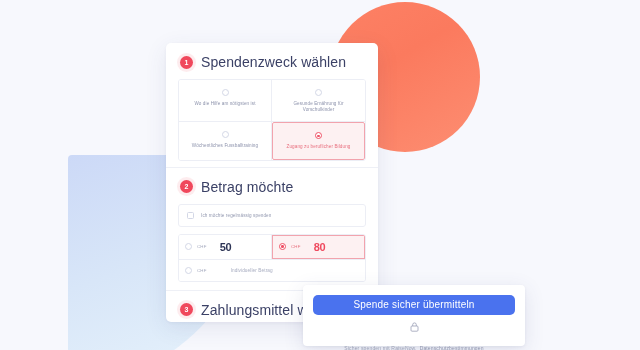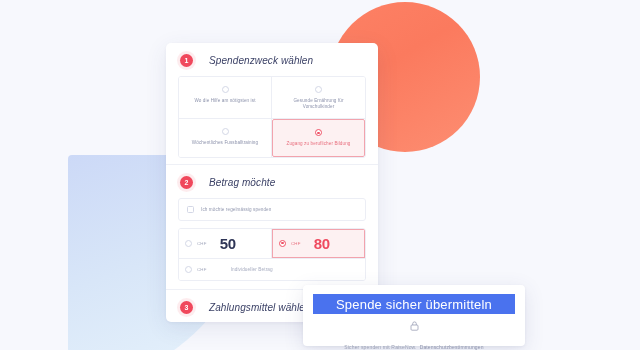--- a/index.html
+++ b/index.html
@@ -56,25 +56,24 @@
     background: #f0485c;
     color: #fff;
     font-size: 7px;
     line-height: 13px;
     text-align: center;
     font-weight: bold;
     flex: 0 0 auto;
     box-shadow: 0 0 0 3px rgba(240,72,92,0.10);
   }
   .section-title {
-    margin-left: 16px;
-    font-size: 10px;
+    margin-left: 8px;
+    font-size: 14px;
     color: #3b4166;
     letter-spacing: 0.1px;
-    font-style: italic;
   }
 
   
   .purpose-grid {
     margin: 0 12px 4px 12px;
     display: grid;
     grid-template-columns: 1fr 1fr;
     border: 1px solid #eceef5;
     border-radius: 3px;
     overflow: hidden;
@@ -177,21 +176,21 @@
     border: 1px solid #f2a3ad;
   }
   .cur {
     font-size: 4.4px;
     color: #a3a8bd;
     margin-left: 5px;
     letter-spacing: 0.2px;
   }
   .amount-cell.selected .cur { color: #e8707f; }
   .amt {
-    font-size: 15px;
+    font-size: 11px;
     font-weight: bold;
     color: #2e3556;
     margin-left: 13px;
     letter-spacing: -0.2px;
   }
   .amount-cell.selected .amt { color: #ef4a5f; }
   .custom-label {
     font-size: 4.7px;
     color: #a7acc0;
     margin-left: 24px;
@@ -206,23 +205,23 @@
     background: #ffffff;
     border-radius: 4px;
     box-shadow: 0 5px 20px rgba(60,70,120,0.13), 0 1px 3px rgba(60,70,120,0.07);
     padding: 9px 10px 8px 10px;
   }
   .submit-btn {
     width: 100%;
     height: 20px;
     background: #4a72ee;
     border: none;
-    border-radius: 0;
+    border-radius: 5px;
     color: #ffffff;
-    font-size: 13px;
+    font-size: 10px;
     letter-spacing: 0.2px;
     cursor: pointer;
     font-family: "Liberation Sans", sans-serif;
   }
   .secure-wrap {
     margin-top: 7px;
     text-align: center;
   }
   .lock-icon { display: block; margin: 0 auto 4px auto; }
   .secure-line {

